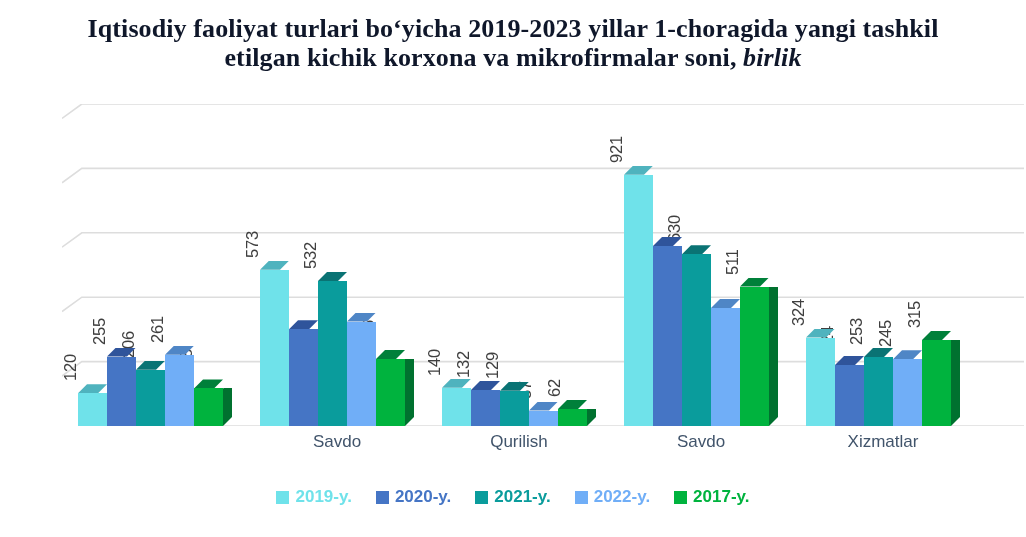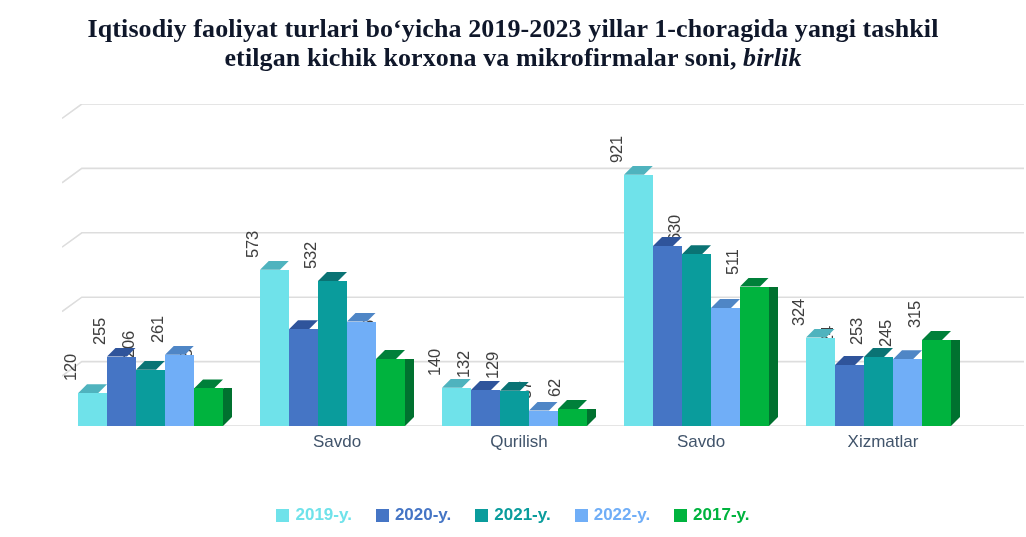--- a/index.html
+++ b/index.html
@@ -124,21 +124,21 @@
     text-align: center;
     font-size: 17px;
     color: #41546B;
     white-space: nowrap;
   }
 
   
   #legend {
     position: absolute;
     left: 0;
-    top: 505px;
+    top: 487px;
     width: 1026px;
     display: flex;
     justify-content: center;
     align-items: center;
     gap: 24px;
   }
   .legend-item {
     display: flex;
     align-items: center;
     gap: 6px;

